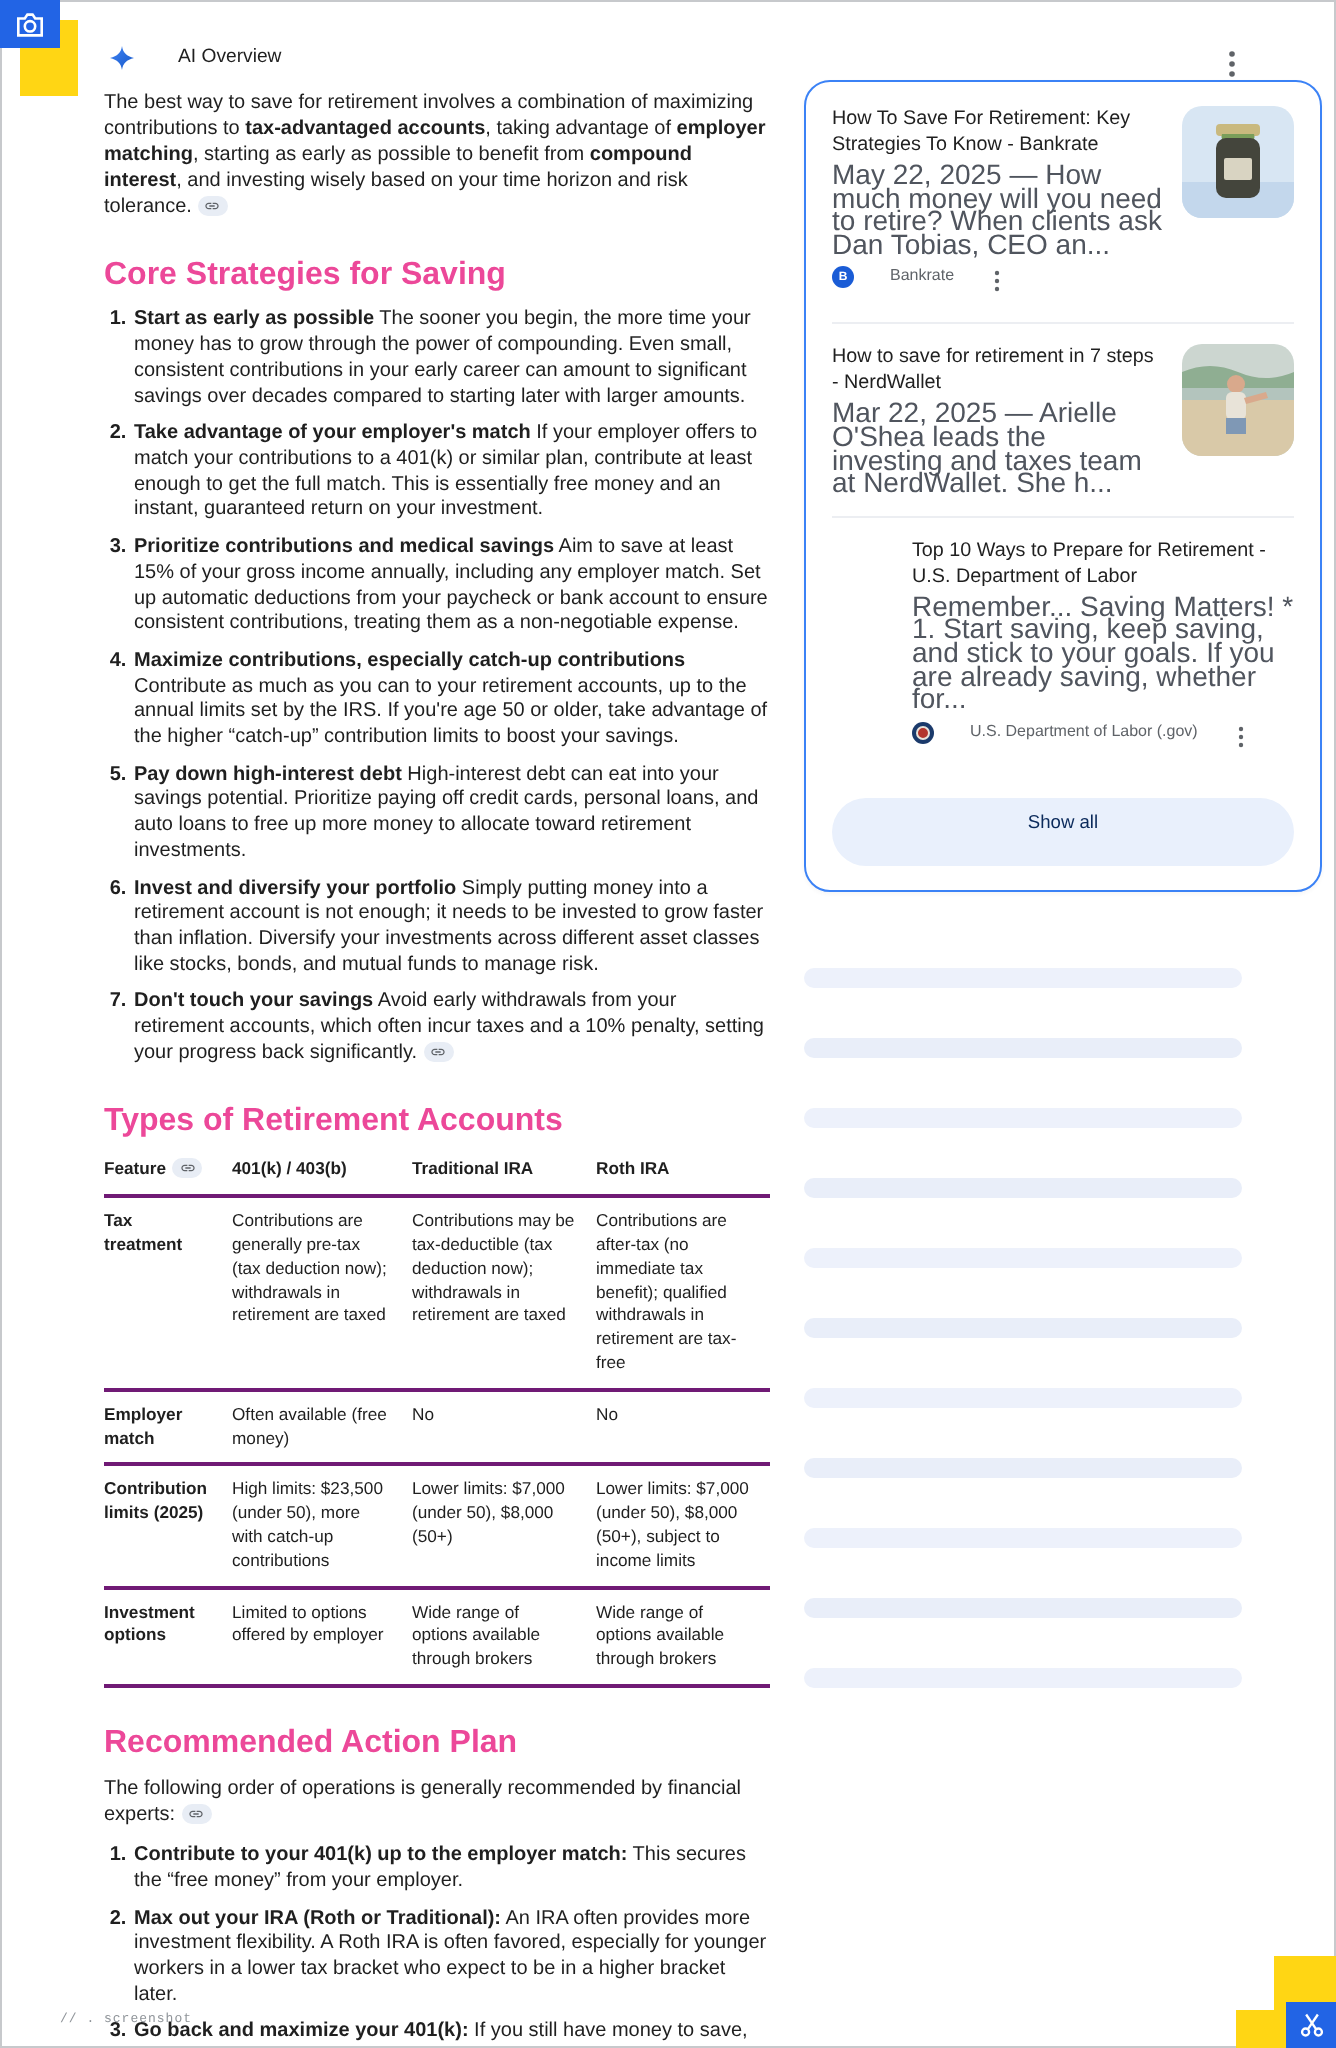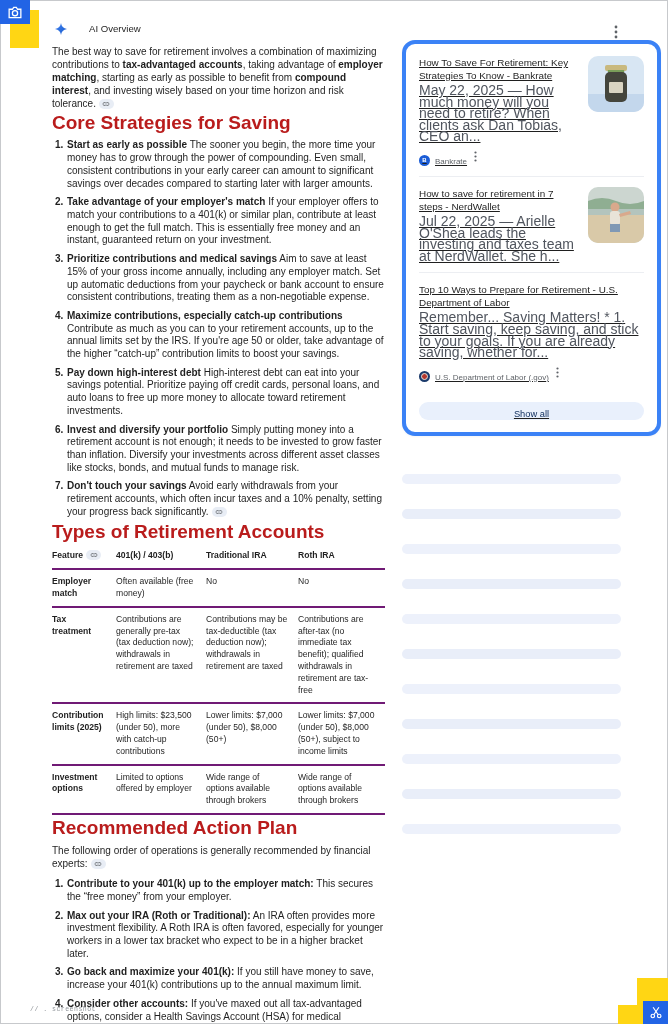--- a/index.html
+++ b/index.html
@@ -9,21 +9,21 @@
     background:#ffffff; font-family:"Liberation Sans", sans-serif; color:#1f1f1f;
   }
   .frame { position:absolute; inset:0; border:1px solid #c7c9cc; pointer-events:none; z-index:50; }
 
   
   .main-col { position:absolute; left:52px; top:23px; width:333px; }
   .ai-head { display:flex; align-items:flex-start; gap:22px; margin:0 0 10px 3px; font-size:9.6px; font-weight:500; color:#1f1f1f; }
   .intro, li { font-size:10px; line-height:13.1px; }
   .intro { margin:0 0 2px; }
   b { font-weight:700; }
-  h2 { font-size:19px; line-height:16px; font-weight:700; margin:5px 0 8px; color:#b91c1c; }
+  h2 { font-size:16px; line-height:16px; font-weight:700; margin:20px 0 8px; color:#ec4899; }
   ol { margin:0; padding-left:14px; }
   ol li { margin-bottom:6px; padding-left:1px; line-height:12.7px; }
   ol li::marker { font-weight:700; }
 
   .chip {
     display:inline-flex; align-items:center; justify-content:center;
     width:15px; height:10px; border-radius:6px; background:#e8edf5;
     vertical-align:-1px; margin-left:3px; cursor:pointer;
   }
   .chip svg { display:block; }
@@ -32,40 +32,40 @@
   table { border-collapse:collapse; width:100%; margin-top:6px; font-size:8.6px; line-height:11.8px; }
   th, td { text-align:left; vertical-align:top; padding:6px 10px 6px 0; border-bottom:2px solid #701a75; font-weight:400; }
   thead th { font-weight:700; padding-top:2px; }
   tbody th { font-weight:700; }
   col.c1 { width:64px; } col.c2 { width:90px; } col.c3 { width:92px; } col.c4 { width:auto; }
 
   
   .right-col { position:absolute; left:402px; top:23px; width:259px; }
   .rc-kebab { position:absolute; top:1px; right:40px; cursor:pointer; padding:1px 3px; }
   .cards {
-    margin-top:17px; border:4px solid #3b82f6; border-radius:13px;
-    padding:2px 13px 12px; box-shadow:0 1px 2px rgba(60,64,67,.05); background:#fff;text-decoration:underline;
+    margin-top:17px; border:1px solid #3b82f6; border-radius:13px;
+    padding:2px 13px 12px; box-shadow:0 1px 2px rgba(60,64,67,.05); background:#fff;
   }
   .card { display:flex; gap:10px; padding:10px 0; border-bottom:1px solid #eceef2; }
-  .card.last { border-bottom:none; }
+  .card.last { border-bottom:none;margin-left:40px; }
   .card-text { flex:1; min-width:0; }
   .card-title { font-size:9.9px; line-height:13px; color:#1f1f1f; margin:0 0 3px; cursor:pointer; }
   .card-snippet { font-size:14px; line-height:11.6px; color:#50555e; margin:0; }
-  .source-row { display:flex; align-items:flex-end; gap:5px; margin-top:5px; }
+  .source-row { display:flex; align-items:flex-start; gap:18px; margin-top:5px; }
   .source-name { font-size:8px; color:#5f6368; }
   .favicon {
     width:11px; height:11px; border-radius:50%; display:flex; align-items:center; justify-content:center;
     color:#fff; font-size:6px; font-weight:700; flex:0 0 auto;
   }
   .fav-dol { position:relative; }
   .fav-dol::after { content:""; position:absolute; width:5px; height:5px; border-radius:50%; background:#b3352c; border:1px solid #e8e3da; }
   .thumb { width:56px; height:56px; border-radius:10px; overflow:hidden; flex:0 0 auto; cursor:pointer; }
   .kebab-s { cursor:pointer; padding:0 2px; }
   .show-all {
-    margin-top:10px; background:#e9f0fc; border-radius:999px; height:18px; line-height:25px;
+    margin-top:10px; background:#e9f0fc; border-radius:999px; height:34px; line-height:25px;
     text-align:center; font-size:9.3px; color:#0b2a5b; cursor:pointer;
   }
 
   
   .skeleton { margin-top:38px; }
   .skel-bar { width:219px; height:10px; border-radius:6px; margin-bottom:25px; background:#edf1fb; }
   .skel-bar:nth-child(even) { background:#e9eef9; }
 
   
   .tl-yellow { position:absolute; left:10px; top:10px; width:29px; height:38px; background:#ffd614; z-index:60; }
@@ -139,30 +139,30 @@
                 <path d="M3.9 12c0-1.71 1.39-3.1 3.1-3.1h4V7H7c-2.76 0-5 2.24-5 5s2.24 5 5 5h4v-1.9H7c-1.71 0-3.1-1.39-3.1-3.1zM8 13h8v-2H8v2zm9-6h-4v1.9h4c1.71 0 3.1 1.39 3.1 3.1s-1.39 3.1-3.1 3.1h-4V17h4c2.76 0 5-2.24 5-5s-2.24-5-5-5z"></path>
               </svg>
             </span></th>
         <th>401(k) / 403(b)</th>
         <th>Traditional IRA</th>
         <th>Roth IRA</th>
       </tr>
     </thead>
     <tbody>
       <tr>
+        <th>Tax treatment</th>
+        <td>Contributions are generally pre-tax (tax deduction now); withdrawals in retirement are taxed</td>
+        <td>Contributions may be tax-deductible (tax deduction now); withdrawals in retirement are taxed</td>
+        <td>Contributions are after-tax (no immediate tax benefit); qualified withdrawals in retirement are tax-free</td>
+      </tr>
+      <tr>
         <th>Employer match</th>
         <td>Often available (free money)</td>
         <td>No</td>
         <td>No</td>
-      </tr>
-      <tr>
-        <th>Tax treatment</th>
-        <td>Contributions are generally pre-tax (tax deduction now); withdrawals in retirement are taxed</td>
-        <td>Contributions may be tax-deductible (tax deduction now); withdrawals in retirement are taxed</td>
-        <td>Contributions are after-tax (no immediate tax benefit); qualified withdrawals in retirement are tax-free</td>
       </tr>
       <tr>
         <th>Contribution limits (2025)</th>
         <td>High limits: $23,500 (under 50), more with catch-up contributions</td>
         <td>Lower limits: $7,000 (under 50), $8,000 (50+)</td>
         <td>Lower limits: $7,000 (under 50), $8,000 (50+), subject to income limits</td>
       </tr>
       <tr>
         <th>Investment options</th>
         <td>Limited to options offered by employer</td>
@@ -221,21 +221,21 @@
           <path d="M20 14 q-1 3 2 4 l12 0 q3 -1 2 -4 z" fill="#7a9e5a"></path>
           <rect x="17" y="16" width="22" height="30" rx="5" fill="#44453c"></rect>
           <rect x="21" y="26" width="14" height="11" rx="1" fill="#d9d4c2"></rect>
         </svg>
       </div>
     </div>
 
     <div class="card">
       <div class="card-text">
         <p class="card-title">How to save for retirement in 7 steps - NerdWallet</p>
-        <p class="card-snippet">Jul 22, 2025 — Arielle O'Shea leads the investing and taxes team at NerdWallet. She h...</p>
+        <p class="card-snippet">Mar 22, 2025 — Arielle O'Shea leads the investing and taxes team at NerdWallet. She h...</p>
       </div>
       <div class="thumb">
         <svg width="56" height="56" viewBox="0 0 56 56">
           <rect width="56" height="56" fill="#ccd6d0"></rect>
           <path d="M0 14 q14 -6 28 0 q14 6 28 0 l0 12 l-56 0 z" fill="#8fae92"></path>
           <rect y="22" width="56" height="8" fill="#b3c4bd"></rect>
           <rect y="28" width="56" height="28" fill="#d9c9a8"></rect>
           <circle cx="27" cy="20" r="4.5" fill="#d9a98c"></circle>
           <rect x="22" y="24" width="10" height="14" rx="3" fill="#e8e3d8"></rect>
           <path d="M31 27 l11 -3 l1 3 l-11 3 z" fill="#d9a98c"></path>

